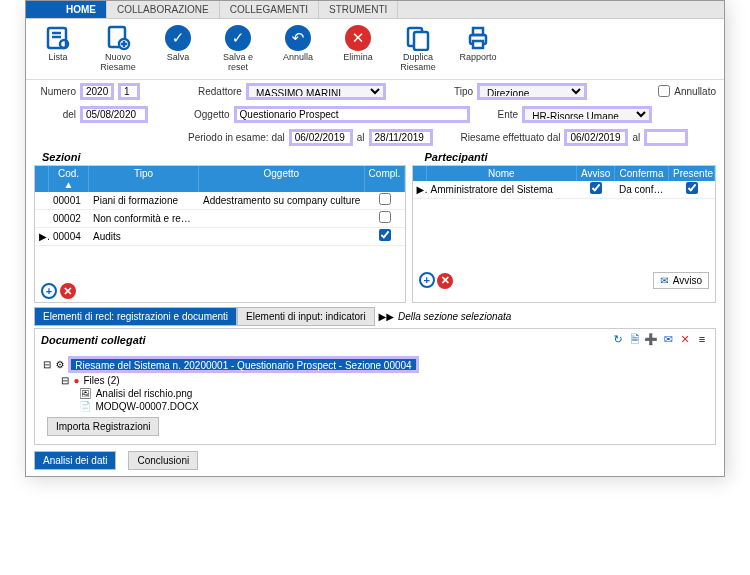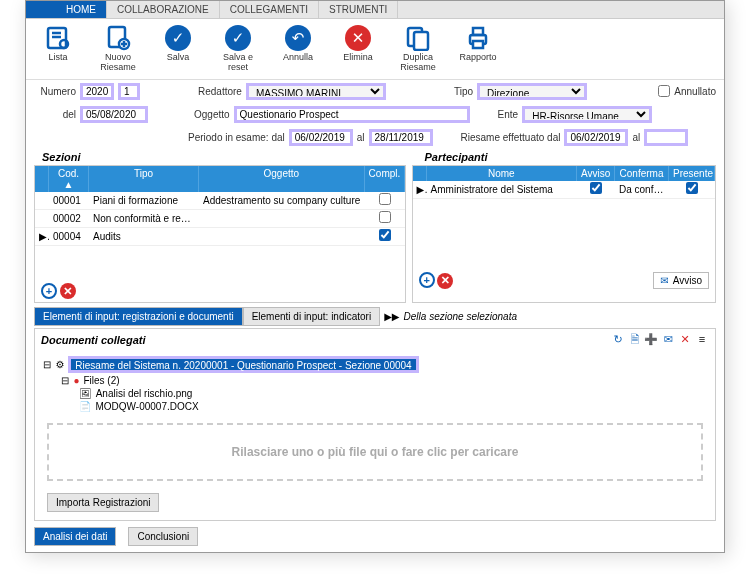--- a/index.html
+++ b/index.html
@@ -1,20 +1,20 @@
 <!DOCTYPE html>
 <html><head>
 <meta charset="utf-8">
 <style>
 * { box-sizing: border-box; margin: 0; padding: 0; font-family: Arial, sans-serif; }
 body { width: 750px; height: 575px; background: #fff; font-size: 10px; position: relative; }
 .window { border: 1px solid #999; position: absolute; top: 0; left: 25px; width: 700px; background: #fff; box-shadow: 3px 3px 18px rgba(0,0,0,0.15); }
 .top-tabs { display: flex; background: #e6e6e6; border-bottom: 1px solid #ccc; }
 .top-tab { padding: 3px 10px; font-size: 10px; border-right: 1px solid #ccc; cursor: pointer; }
-.top-tab.active { background: #0b5fb4; color: #fff; font-weight: normal; padding-left: 40px; }
+.top-tab.active { background: #0b5fb4; color: #fff; font-weight: bold; padding-left: 40px; }
 .top-tab:not(.active) { color: #444; }
 .toolbar { display: flex; padding: 6px 8px; gap: 12px; border-bottom: 1px solid #ddd; }
 .tool { display: flex; flex-direction: column; align-items: center; gap: 2px; cursor: pointer; width: 48px; }
 .tool .icon { width: 26px; height: 26px; display: flex; align-items: center; justify-content: center; }
 .tool .label { font-size: 9px; color: #333; text-align: center; line-height: 1.1; }
 .formrow { display: flex; align-items: center; gap: 4px; padding: 3px 8px; flex-wrap: wrap; }
 .lbl { font-size: 10px; color: #333; text-align: right; }
 .inp, .sel { border: 3px solid #c4b5fd; padding: 1px 3px; font-size: 10px; background: #fff; height: 17px; }
 .sel { background: #f5f5f5; }
 .section-title { font-weight: bold; font-style: italic; font-size: 11px; padding: 2px 8px; }
@@ -232,21 +232,21 @@
         </div>
         <div class="avviso-btn">
           <span style="color:#0b5fb4">✉</span>
           <span>Avviso</span>
         </div>
       </div>
     </div>
   </div>
 
   <div class="subtabs">
-    <div class="subtab active">Elementi di input: registrazioni e documenti</div>
+    <div class="subtab active">Elementi di recl: registrazioni e documenti</div>
     <div class="subtab">Elementi di input: indicatori</div>
     <span style="padding:0 4px;font-size:10px">▶▶</span>
     <span style="font-style:italic;font-size:10px">Della sezione selezionata</span>
   </div>
 
   <div class="docpanel">
     <div class="dochdr">
       <span class="t">Documenti collegati</span>
       <div>
         <span class="smallicon" style="color:#0b5fb4">↻</span>
@@ -270,21 +270,20 @@
       </div>
       <div class="treeitem" style="margin-left:36px">
         <span>🖼</span>
         <span>Analisi del rischio.png</span>
       </div>
       <div class="treeitem" style="margin-left:36px">
         <span>📄</span>
         <span>MODQW-00007.DOCX</span>
       </div>
     </div>
-    <div class="dropzone">Rilasciare uno o più file qui o fare clic per caricare</div>
     <div class="importbtn">Importa Registrazioni</div>
   </div>
 
   <div class="bottomtabs">
     <div class="bottomtab active">Analisi dei dati</div>
     <div class="bottomtab">Conclusioni</div>
   </div>
 
 </div>
 

